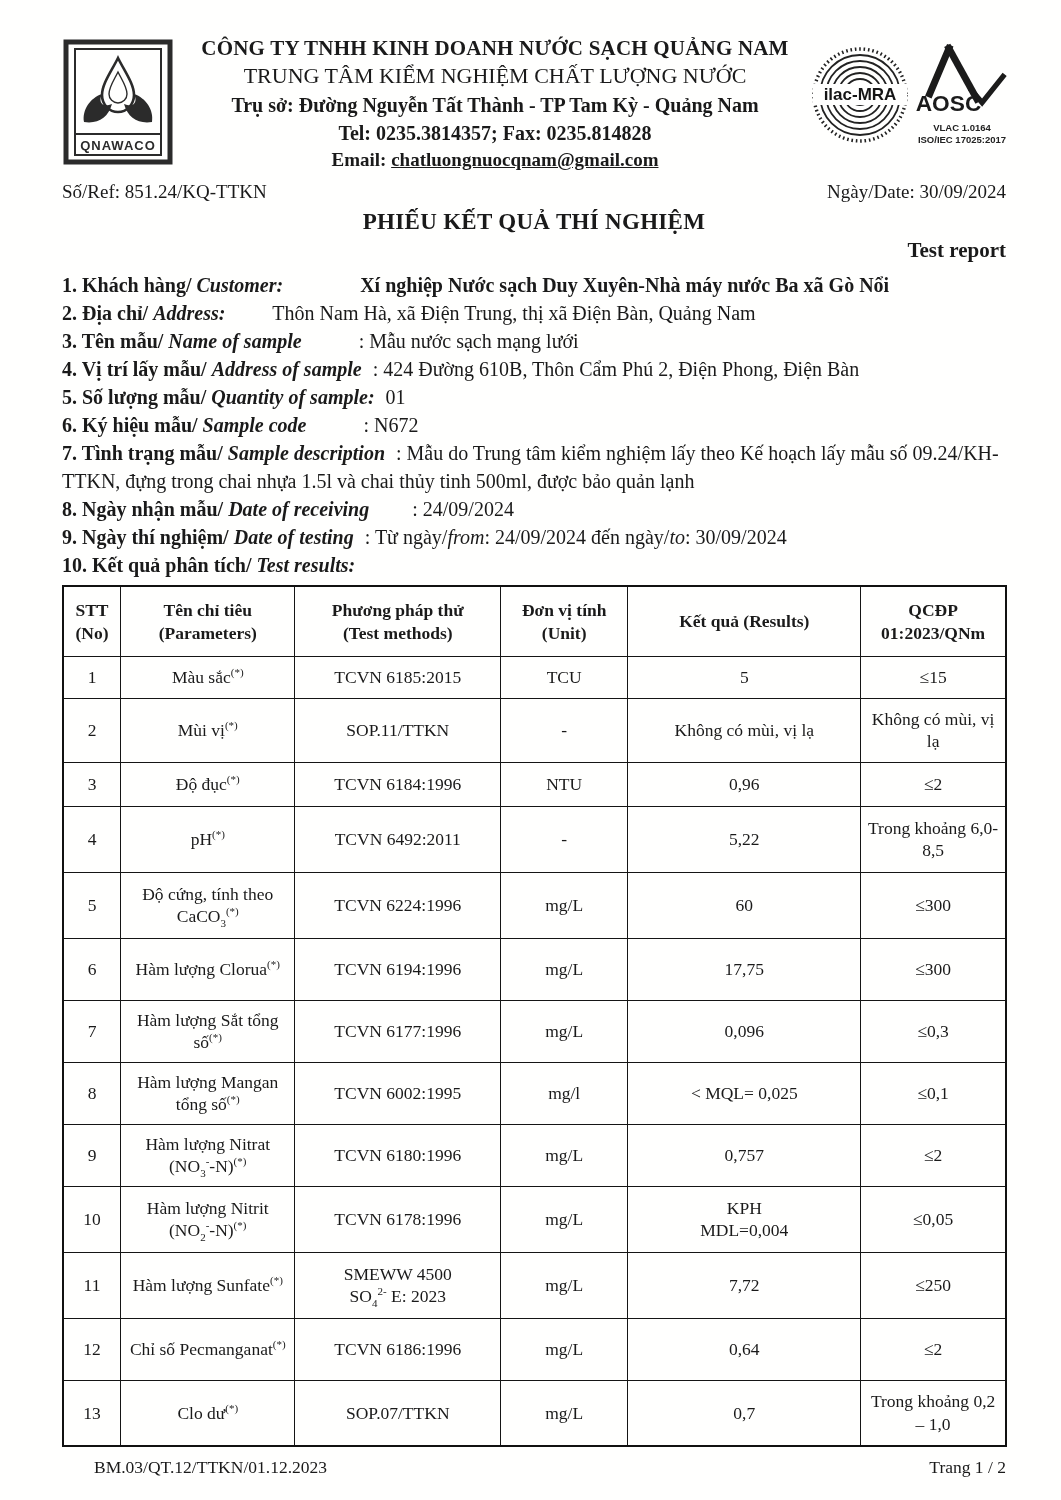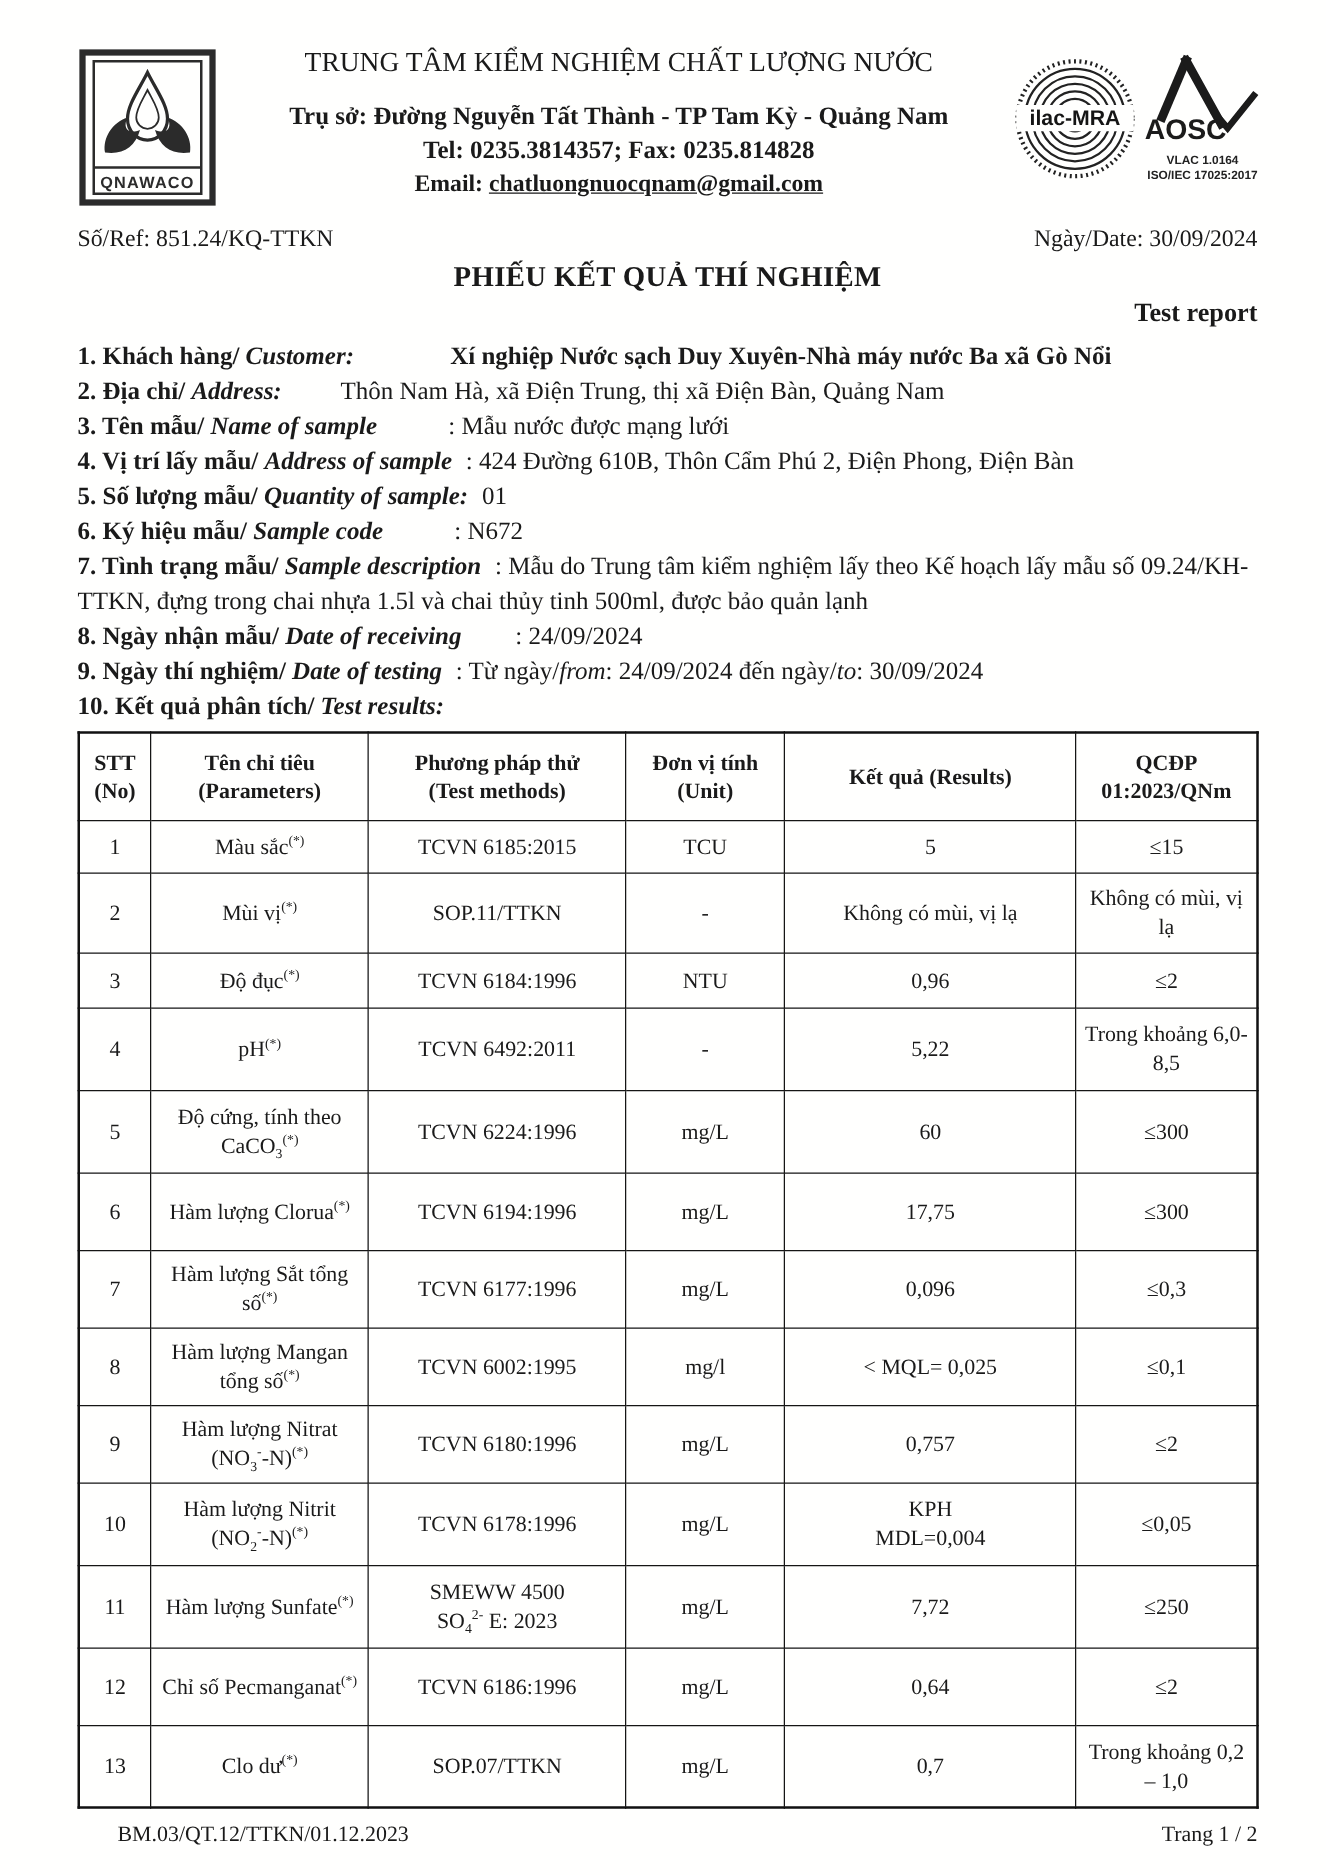--- a/index.html
+++ b/index.html
@@ -12,21 +12,21 @@
     font-family:"Liberation Serif","DejaVu Serif",serif;
     padding:30px 55px 0 62px;
     overflow:hidden;
   }
   
   .doc-header{display:flex;align-items:flex-start;}
   .logo-left{width:118px;flex:0 0 auto;padding-top:8px;}
   .head-center{flex:1 1 auto;text-align:center;line-height:1.22;padding-top:6px;}
   .company{font-size:21px;font-weight:bold;letter-spacing:.2px;}
   .center-name{font-size:22px;font-weight:normal;margin-top:1px;}
-  .head-addr{font-size:20px;font-weight:bold;margin-top:17px;}
+  .head-addr{font-size:20px;font-weight:bold;margin-top:4px;}
   .head-tel{font-size:20px;font-weight:bold;margin-top:3px;}
   .head-email{font-size:19px;font-weight:bold;margin-top:3px;}
   .email-link{text-decoration:underline;}
   .logo-right{width:196px;flex:0 0 auto;display:flex;gap:4px;padding-top:10px;}
   .ilac-wrap{width:100px;}
   .aosc-wrap{width:96px;text-align:center;}
   .aosc-sub{font-family:"Liberation Sans","DejaVu Sans",sans-serif;font-weight:bold;font-size:9.5px;line-height:1.25;color:#222;}
   
   .ref-line{display:flex;justify-content:space-between;font-size:19px;margin-top:10px;text-align:center;}
   .title{font-size:23px;font-weight:bold;text-align:center;margin:6px 0 0 0;letter-spacing:.3px;}
@@ -86,20 +86,21 @@
         <path d="M56,20 C49,34 40,46 40,57 a16,17 0 0 0 32,0 C72,46 63,34 56,20 Z" fill="none" stroke="#2b2b2b" stroke-width="2.6"></path>
         <path d="M56,34 C52,42 47,49 47,56 a9,9 0 0 0 18,0 C65,49 60,42 56,34 Z" fill="none" stroke="#2b2b2b" stroke-width="1.4"></path>
         <path d="M50,66 C46,80 36,86 22,84 C20,72 28,60 40,56 C36,64 40,70 50,66 Z" fill="#2b2b2b"></path>
         <path d="M62,66 C66,80 76,86 90,84 C92,72 84,60 72,56 C76,64 72,70 62,66 Z" fill="#2b2b2b"></path>
         <line x1="13" y1="96" x2="99" y2="96" stroke="#2b2b2b" stroke-width="2"></line>
         <text x="56" y="112" text-anchor="middle" font-family="Liberation Sans, DejaVu Sans, sans-serif" font-size="13" font-weight="bold" fill="#2b2b2b" letter-spacing="1">QNAWACO</text>
       </svg>
     </div>
 
     <div class="head-center">
+      <div class="company">CÔNG TY TNHH KINH DOANH NƯỚC SẠCH QUẢNG NAM</div>
       <div class="center-name">TRUNG TÂM KIỂM NGHIỆM CHẤT LƯỢNG NƯỚC</div>
       <div class="head-addr">Trụ sở: Đường Nguyễn Tất Thành - TP Tam Kỳ -  Quảng Nam</div>
       <div class="head-tel">Tel: 0235.3814357; Fax: 0235.814828</div>
       <div class="head-email">
         <span>Email:</span>
         <span class="email-link">chatluongnuocqnam@gmail.com</span>
       </div>
     </div>
 
     <div class="logo-right">
@@ -148,21 +149,21 @@
       <span class="val">Xí nghiệp Nước sạch Duy Xuyên-Nhà máy nước Ba xã Gò Nổi</span>
     </div>
     <div class="info-line i2">
       <span class="vi">2. Địa chỉ/</span>
       <i class="en">Address:</i>
       <span class="val">Thôn Nam Hà, xã Điện Trung, thị xã Điện Bàn, Quảng Nam</span>
     </div>
     <div class="info-line i3">
       <span class="vi">3. Tên mẫu/</span>
       <i class="en">Name of sample</i>
-      <span class="val">: Mẫu nước được mạng lưới</span>
+      <span class="val">: Mẫu nước sạch mạng lưới</span>
     </div>
     <div class="info-line i4">
       <span class="vi">4. Vị trí lấy mẫu/</span>
       <i class="en">Address of sample</i>
       <span class="val">: 424 Đường 610B, Thôn Cẩm Phú 2, Điện Phong, Điện Bàn</span>
     </div>
     <div class="info-line i5">
       <span class="vi">5. Số lượng mẫu/</span>
       <i class="en">Quantity of sample:</i>
       <span class="val">01</span>

